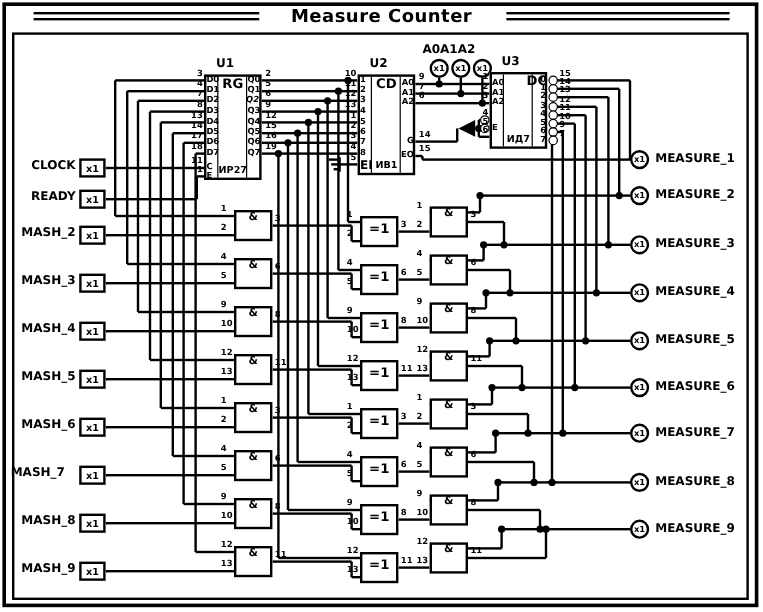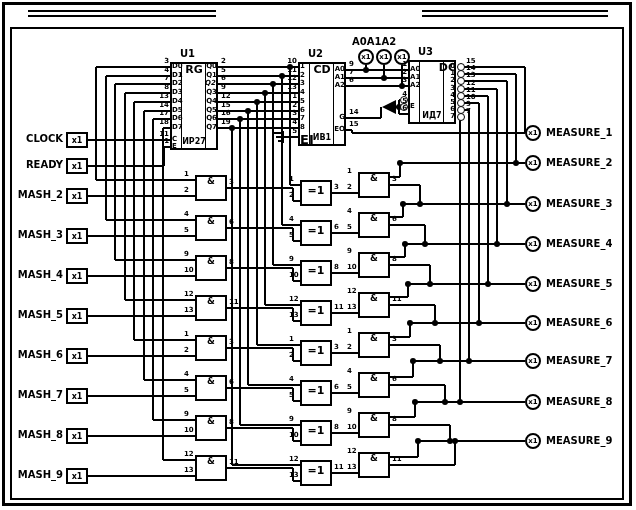--- a/index.html
+++ b/index.html
@@ -29,20 +29,21 @@
 </style>
 </head>
 <body>
 
 <div id="canvas">
   <div class="outer-frame"></div>
   <div class="wire" style="left:28px;top:10px;width:188px;height:2px"></div>
   <div class="wire" style="left:28px;top:15px;width:188px;height:2px"></div>
   <div class="wire" style="left:422px;top:10px;width:186px;height:2px"></div>
   <div class="wire" style="left:422px;top:15px;width:186px;height:2px"></div>
+  <div class="title">Measure Counter</div>
   <div class="inner-frame"></div>
 <div class="wire" style="left: 96px; top: 66px; width: 74px; height: 2px;"></div>
     <div class="wire" style="left: 95px; top: 67px; width: 2px; height: 113px;"></div>
     <div class="wire" style="left: 96px; top: 179px; width: 99px; height: 2px;"></div>
     <div class="wire" style="left: 218px; top: 66px; width: 80px; height: 2px;"></div>
     <div class="dot" style="left: 287px; top: 64px;"></div>
     <div class="wire" style="left: 289px; top: 67px; width: 2px; height: 118px;"></div>
     <div class="wire" style="left: 290px; top: 184px; width: 10px; height: 2px;"></div>
     <div class="wire" style="left: 227px; top: 187px; width: 66px; height: 2px;"></div>
     <div class="wire" style="left: 292px; top: 188px; width: 2px; height: 13px;"></div>
@@ -252,21 +253,21 @@
     <div class="lbl" style="left: 0px; top: 189px; font-size: 10px; width: 63px; text-align: right;">MASH_2</div>
     <div class="box term" style="left: 66px; top: 188px; width: 22px; height: 16px;">x1</div>
     <div class="lbl" style="left: 0px; top: 229px; font-size: 10px; width: 63px; text-align: right;">MASH_3</div>
     <div class="box term" style="left: 66px; top: 228px; width: 22px; height: 16px;">x1</div>
     <div class="lbl" style="left: 0px; top: 269px; font-size: 10px; width: 63px; text-align: right;">MASH_4</div>
     <div class="box term" style="left: 66px; top: 268px; width: 22px; height: 16px;">x1</div>
     <div class="lbl" style="left: 0px; top: 309px; font-size: 10px; width: 63px; text-align: right;">MASH_5</div>
     <div class="box term" style="left: 66px; top: 308px; width: 22px; height: 16px;">x1</div>
     <div class="lbl" style="left: 0px; top: 349px; font-size: 10px; width: 63px; text-align: right;">MASH_6</div>
     <div class="box term" style="left: 66px; top: 348px; width: 22px; height: 16px;">x1</div>
-    <div class="lbl" style="left: 0px; top: 389px; font-size: 10px; width: 63px; text-align: right;">MASH_7</div>
+    <div class="lbl" style="left: 0px; top: 389px; font-size: 10px; width: 63px; text-align: center;">MASH_7</div>
     <div class="box term" style="left: 66px; top: 388px; width: 22px; height: 16px;">x1</div>
     <div class="lbl" style="left: 0px; top: 429px; font-size: 10px; width: 63px; text-align: right;">MASH_8</div>
     <div class="box term" style="left: 66px; top: 428px; width: 22px; height: 16px;">x1</div>
     <div class="lbl" style="left: 0px; top: 469px; font-size: 10px; width: 63px; text-align: right;">MASH_9</div>
     <div class="box term" style="left: 66px; top: 468px; width: 22px; height: 16px;">x1</div>
     <div class="circ" style="left: 525px; top: 125px; width: 16px; height: 16px;">x1</div>
     <div class="lbl" style="left: 546px; top: 127px; font-size: 10px;">MEASURE_1</div>
     <div class="circ" style="left: 525px; top: 155px; width: 16px; height: 16px;">x1</div>
     <div class="lbl" style="left: 546px; top: 157px; font-size: 10px;">MEASURE_2</div>
     <div class="circ" style="left: 525px; top: 196px; width: 16px; height: 16px;">x1</div>
@@ -340,21 +341,21 @@
     <div class="lbl" style="left: 300px; top: 89px; font-size: 7px;">4</div>
     <div class="lbl" style="left: 283px; top: 84px; font-size: 7px; width: 14px; text-align: right;">13</div>
     <div class="lbl" style="left: 300px; top: 98px; font-size: 7px;">5</div>
     <div class="lbl" style="left: 283px; top: 93px; font-size: 7px; width: 14px; text-align: right;">1</div>
     <div class="lbl" style="left: 300px; top: 107px; font-size: 7px;">6</div>
     <div class="lbl" style="left: 283px; top: 102px; font-size: 7px; width: 14px; text-align: right;">2</div>
     <div class="lbl" style="left: 300px; top: 115px; font-size: 7px;">7</div>
     <div class="lbl" style="left: 283px; top: 110px; font-size: 7px; width: 14px; text-align: right;">3</div>
     <div class="lbl" style="left: 300px; top: 124px; font-size: 7px;">8</div>
     <div class="lbl" style="left: 283px; top: 119px; font-size: 7px; width: 14px; text-align: right;">4</div>
-    <div class="lbl" style="left: 300px; top: 133px; font-size: 13px;">EI</div>
+    <div class="lbl" style="left: 300px; top: 133px; font-size: 10px;">EI</div>
     <div class="lbl" style="left: 283px; top: 128px; font-size: 7px; width: 14px; text-align: right;">5</div>
     <div class="lbl" style="left: 333px; top: 66px; font-size: 7px; width: 12px; text-align: right;">A0</div>
     <div class="lbl" style="left: 349px; top: 61px; font-size: 7px;">9</div>
     <div class="lbl" style="left: 333px; top: 74px; font-size: 7px; width: 12px; text-align: right;">A1</div>
     <div class="lbl" style="left: 349px; top: 69px; font-size: 7px;">7</div>
     <div class="lbl" style="left: 333px; top: 82px; font-size: 7px; width: 12px; text-align: right;">A2</div>
     <div class="lbl" style="left: 349px; top: 77px; font-size: 7px;">6</div>
     <div class="lbl" style="left: 333px; top: 114px; font-size: 7px; width: 12px; text-align: right;">G</div>
     <div class="lbl" style="left: 349px; top: 109px; font-size: 7px;">14</div>
     <div class="lbl" style="left: 333px; top: 126px; font-size: 7px; width: 12px; text-align: right;">EO</div>

